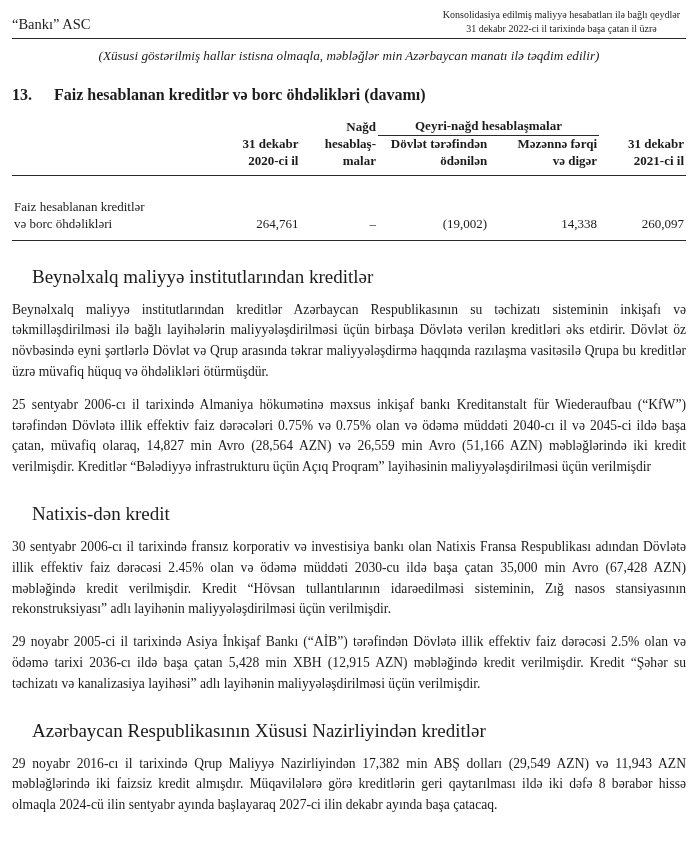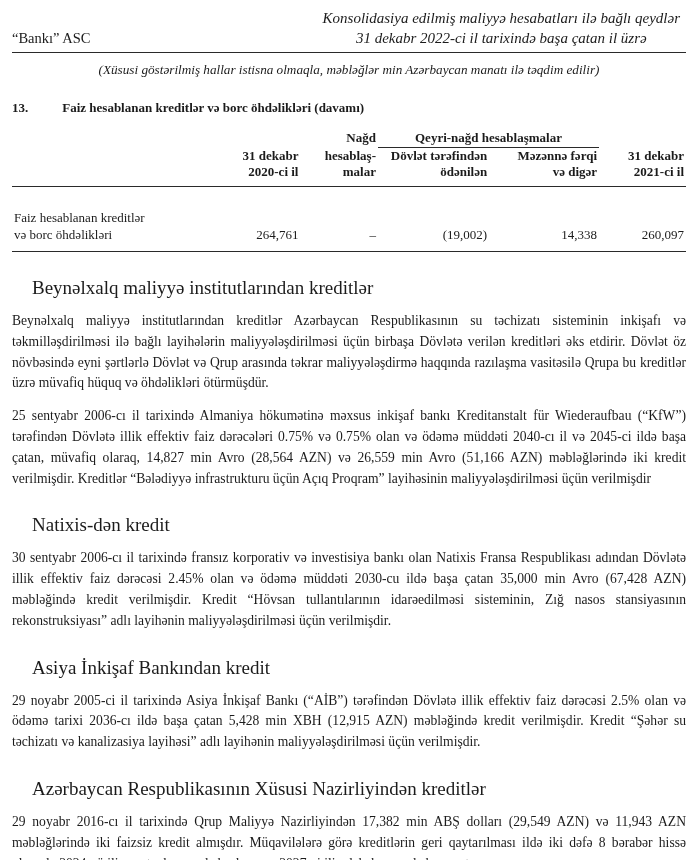--- a/index.html
+++ b/index.html
@@ -8,26 +8,26 @@
     width: 700px; height: 860px;
     font-family: "Liberation Serif", "DejaVu Serif", serif;
     color: #1b1b1b;
     overflow: hidden;
   }
   .page { width: 700px; height: 860px; padding: 8px 14px 0 12px; }
 
   
   .hdr { display: flex; justify-content: space-between; align-items: flex-end; }
   .hdr .company { font-size: 14.5px; padding-bottom: 2px; white-space: nowrap; }
-  .hdr .titles { text-align: center; font-size: 15px; line-height: 1.35; margin-right: 6px; font-style: italic; }
+  .hdr .titles { text-align: center; font-size: 10px; line-height: 1.35; margin-right: 6px; }
   .hdr-rule { border-bottom: 1.6px solid #2a2a2a; margin-top: 3px; }
 
   .disclaimer { font-style: italic; font-size: 13.2px; margin-top: 9px; text-align: center; }
 
-  .note-title { display: flex; gap: 34px; font-weight: bold; font-size: 13px; margin-top: 22px; }
+  .note-title { display: flex; gap: 22px; font-weight: bold; font-size: 16px; margin-top: 22px; }
 
   
   table.movement { width: 100%; border-collapse: collapse; margin-top: 14px; font-size: 13px; }
   table.movement td { padding: 0 2px; }
   .pre { white-space: pre-line; }
   .th { font-weight: bold; }
   .num { text-align: right; }
   tr.ghead td { vertical-align: bottom; padding-bottom: 1px; }
   tr.ghead .group { text-align: center; border-bottom: 1.2px solid #2a2a2a; }
   tr.heads td { vertical-align: bottom; text-align: right; line-height: 1.3;
@@ -111,21 +111,20 @@
   <div>
     <p class="sec-p">25 sentyabr 2006-cı il tarixində Almaniya hökumətinə məxsus inkişaf bankı Kreditanstalt für Wiederaufbau (“KfW”) tərəfindən Dövlətə illik effektiv faiz dərəcələri 0.75% və 0.75% olan və ödəmə müddəti 2040-cı il və 2045-ci ildə başa çatan, müvafiq olaraq, 14,827 min Avro (28,564 AZN) və 26,559 min Avro (51,166 AZN) məbləğlərində iki kredit verilmişdir. Kreditlər “Bələdiyyə infrastrukturu üçün Açıq Proqram” layihəsinin maliyyələşdirilməsi üçün verilmişdir</p>
   </div>
 
   <div>
     <div class="sec-h">Natixis-dən kredit</div>
     <p class="sec-p">30 sentyabr 2006-cı il tarixində fransız korporativ və investisiya bankı olan Natixis Fransa Respublikası adından Dövlətə illik effektiv faiz dərəcəsi 2.45% olan və ödəmə müddəti 2030-cu ildə başa çatan 35,000 min Avro (67,428 AZN) məbləğində kredit verilmişdir. Kredit “Hövsan tullantılarının idarəedilməsi sisteminin, Zığ nasos stansiyasının rekonstruksiyası” adlı layihənin maliyyələşdirilməsi üçün verilmişdir.</p>
   </div>
 
   <div>
-    <div class="sec-h">Asiya İnkişaf Bankından kredit</div>
     <p class="sec-p">29 noyabr 2005-ci il tarixində Asiya İnkişaf Bankı (“AİB”) tərəfindən Dövlətə illik effektiv faiz dərəcəsi 2.5% olan və ödəmə tarixi 2036-cı ildə başa çatan 5,428 min XBH (12,915 AZN) məbləğində kredit verilmişdir. Kredit “Şəhər su təchizatı və kanalizasiya layihəsi” adlı layihənin maliyyələşdirilməsi üçün verilmişdir.</p>
   </div>
 
   <div>
     <div class="sec-h">Azərbaycan Respublikasının Xüsusi Nazirliyindən kreditlər</div>
     <p class="sec-p">29 noyabr 2016-cı il tarixində Qrup Maliyyə Nazirliyindən 17,382 min ABŞ dolları (29,549 AZN) və 11,943 AZN məbləğlərində iki faizsiz kredit almışdır. Müqavilələrə görə kreditlərin geri qaytarılması ildə iki dəfə 8 bərabər hissə olmaqla 2024-cü ilin sentyabr ayında başlayaraq 2027-ci ilin dekabr ayında başa çatacaq.</p>
   </div>
 
 </div>
 

